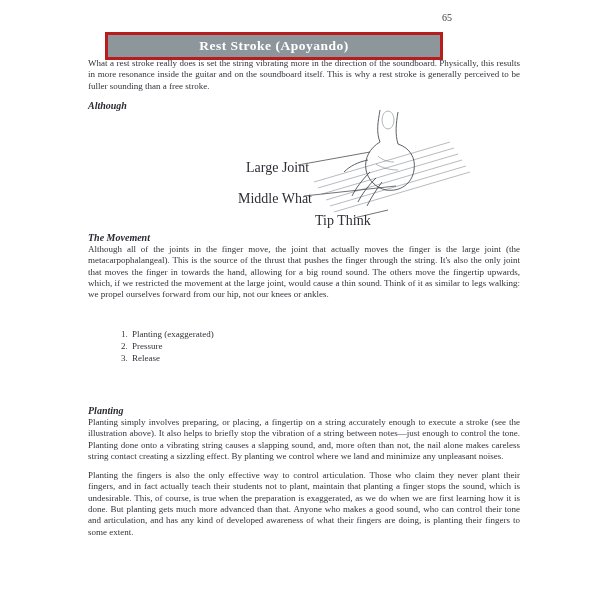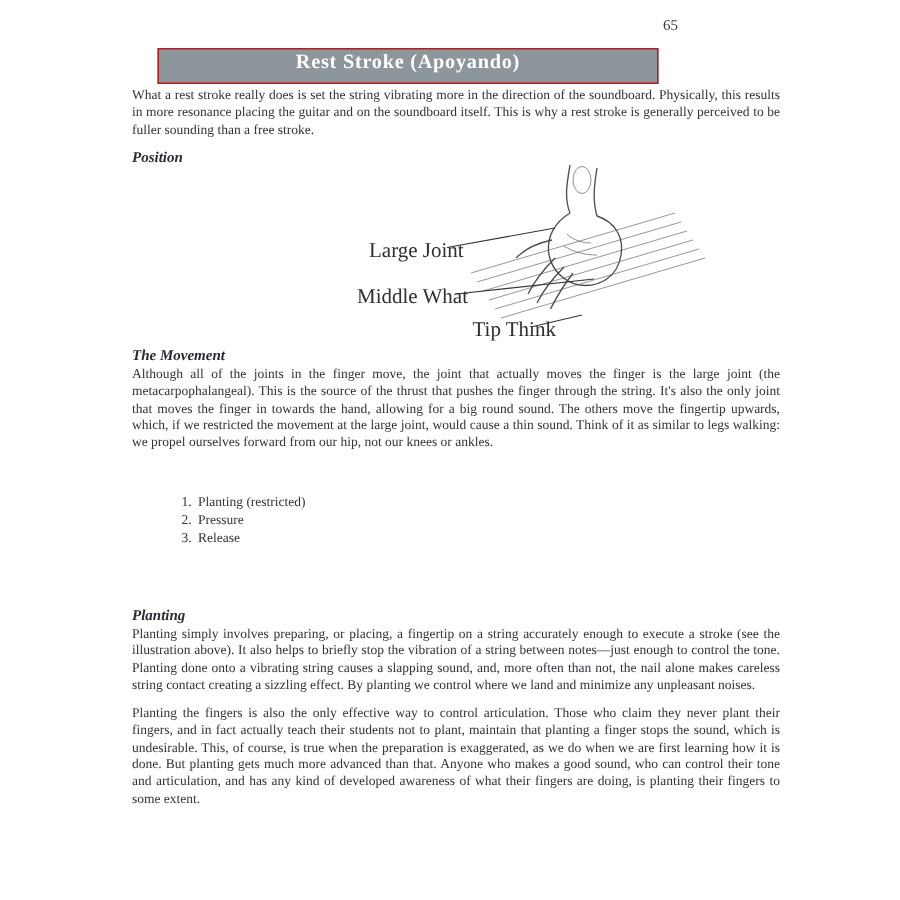--- a/index.html
+++ b/index.html
@@ -5,22 +5,22 @@
   html,body { margin:0; padding:0; background:#ffffff; }
   .canvas {
     position:relative; width:540px; height:600px; background:#ffffff;
     font-family:"Liberation Serif", serif; color:#2e2e36; overflow:hidden;
   }
   .pagenum {
     position:absolute; top:12px; right:88px; font-size:10px; color:#3a3a42;
   }
   .banner {
     position:absolute; left:105px; top:32px; width:332px; height:22px;
-    background:#8d969b; border:1px solid #b91c1c;
-    display:flex; align-items:flex-start; justify-content:center;
+    background:#8d969b; border:3px solid #b91c1c;
+    display:flex; align-items:center; justify-content:center;
   }
   .banner-title {
     color:#ffffff; font-size:13.5px; font-weight:bold; letter-spacing:0.5px;
   }
   .para {
     position:absolute; font-size:9px; line-height:1.26; text-align:justify;
     color:#33333b;
   }
   .heading {
     position:absolute; font-size:10px; font-weight:bold; font-style:italic;
@@ -40,23 +40,23 @@
 <body>
 
 <div class="canvas">
 
   <div class="pagenum">65</div>
 
   <div class="banner">
     <span class="banner-title">Rest Stroke (Apoyando)</span>
   </div>
 
-  <div class="para" style="left:88px; top:58px; width:432px;">What a rest stroke really does is set the string vibrating more in the direction of the soundboard.  Physically, this results in more resonance placing the guitar and on the soundboard itself.  This is why a rest stroke is generally perceived to be fuller sounding than a free stroke.</div>
+  <div class="para" style="left:88px; top:58px; width:432px;">What a rest stroke really does is set the string vibrating more in the direction of the soundboard.  Physically, this results in more resonance inside the guitar and on the soundboard itself.  This is why a rest stroke is generally perceived to be fuller sounding than a free stroke.</div>
 
-  <div class="heading" style="left:88px; top:100px;">Position</div>
+  <div class="heading" style="left:88px; top:100px;">Although</div>
 
 
   <svg class="fig-svg" viewBox="0 0 250 132">
     <g stroke="#6a6f75" stroke-width="0.6" fill="none" opacity="0.8">
       <path d="M84,74 L220,34"></path>
       <path d="M88,80 L224,40"></path>
       <path d="M92,86 L228,46"></path>
       <path d="M96,92 L232,52"></path>
       <path d="M100,98 L236,58"></path>
       <path d="M104,104 L240,64"></path>
@@ -83,21 +83,21 @@
   <div class="fig-label" style="left:246px; top:160px;">Large Joint</div>
   <div class="fig-label" style="left:238px; top:191px;">Middle What</div>
   <div class="fig-label" style="left:315px; top:213px;">Tip Think</div>
 
   <div class="heading" style="left:88px; top:232px;">The Movement</div>
 
   <div class="para" style="left:88px; top:244px; width:432px;">Although all of the joints in the finger move, the joint that actually moves the finger is the large joint (the metacarpophalangeal). This is the source of the thrust that pushes the finger through the string.  It's also the only joint that moves the finger in towards the hand, allowing for a big round sound.  The others move the fingertip upwards, which, if we restricted the movement at the large joint, would cause a thin sound. Think of it as similar to legs walking:  we propel ourselves forward from our hip, not our knees or ankles.</div>
 
 
   <ol class="steps">
-    <li>Planting (restricted)</li>
+    <li>Planting (exaggerated)</li>
     <li>Pressure</li>
     <li>Release</li>
   </ol>
 
   <div class="heading" style="left:88px; top:405px;">Planting</div>
 
   <div class="para" style="left:88px; top:417px; width:432px;">Planting simply involves preparing, or placing, a fingertip on a string accurately enough to execute a stroke (see the illustration above).  It also helps to briefly stop the vibration of a string between notes—just enough to control the tone.  Planting done onto a vibrating string causes a slapping sound, and, more often than not, the nail alone makes careless string contact creating a sizzling effect.  By planting we control where we land and minimize any unpleasant noises.</div>
 
   <div class="para" style="left:88px; top:470px; width:432px;">Planting the fingers is also the only effective way to control articulation.  Those who claim they never plant their fingers, and in fact actually teach their students not to plant, maintain that planting a finger stops the sound, which is undesirable.  This, of course, is true when the preparation is exaggerated, as we do when we are first learning how it is done.  But planting gets much more advanced than that.  Anyone who makes a good sound, who can control their tone and articulation, and has any kind of developed awareness of what their fingers are doing, is planting their fingers to some extent.</div>
 

